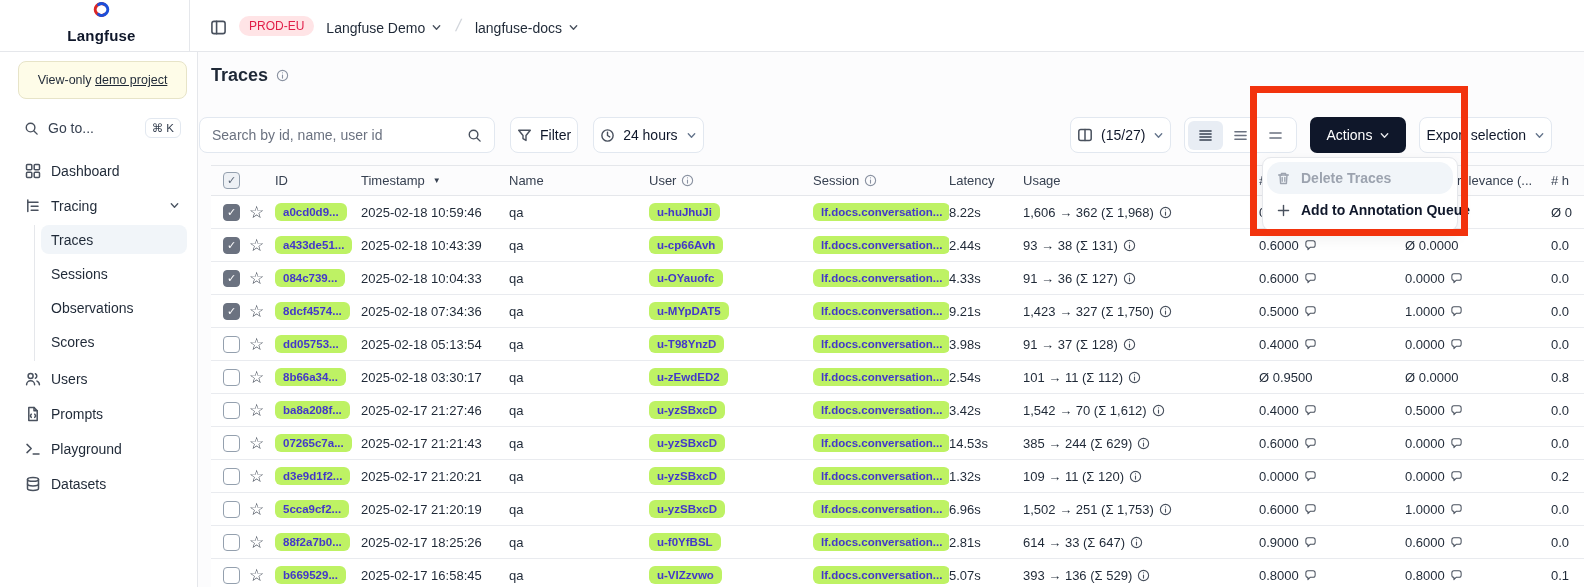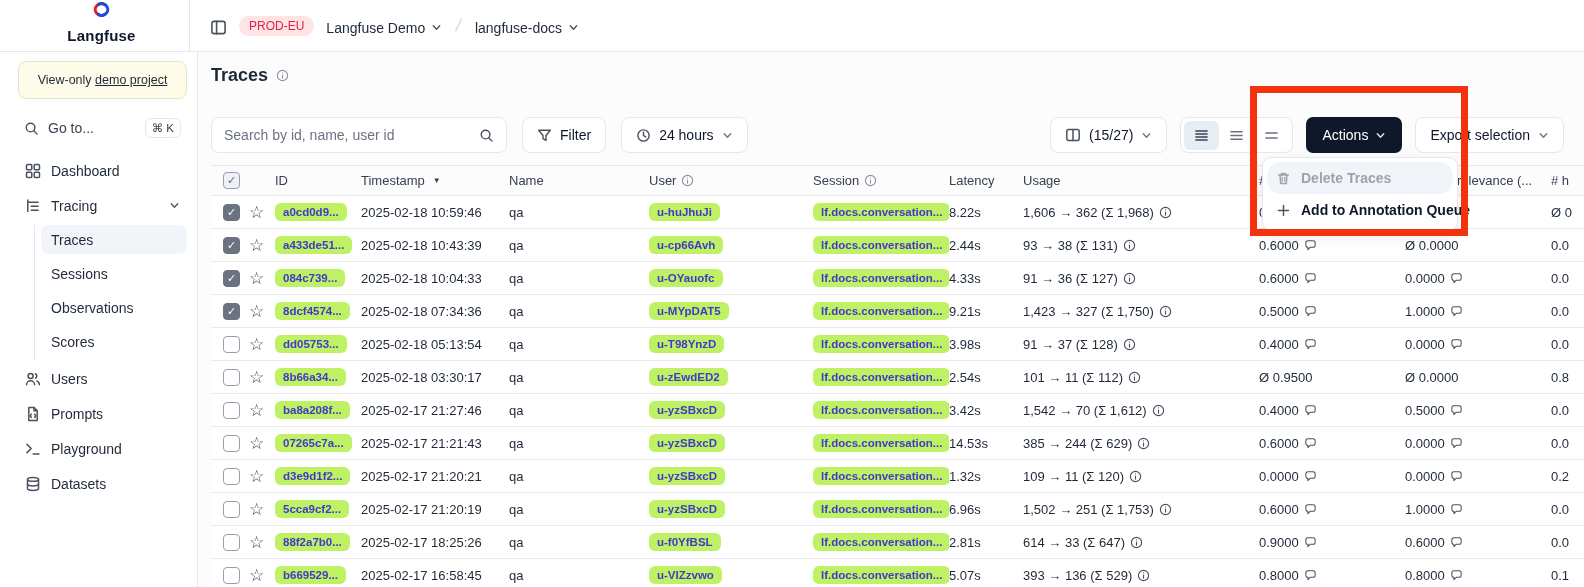--- a/index.html
+++ b/index.html
@@ -41,28 +41,28 @@
   .nav-sub { margin:0 0 2px 16px; border-left:1px solid #e5e7eb; padding-left:6px;
              display:flex; flex-direction:column; }
   .nav-sub .nav-item { height:29px; padding:0 10px; margin-bottom:5px; }
   .nav-item.active { background:#f1f5f9; font-weight:500; }
 
   
   .main { position:absolute; left:190px; top:52px; width:1394px; height:535px; background:#fcfcfd; overflow:hidden; }
   .page-title { position:absolute; left:21px; top:13px; display:flex; align-items:center; gap:8px; }
   .page-title h1 { font-size:18px; font-weight:bold; color:#1f2937; }
 
-  .toolbar { position:absolute; left:21px; top:65px; width:1353px; display:flex; align-items:center; gap:15px; }
+  .toolbar { position:absolute; left:9px; top:65px; width:1353px; display:flex; align-items:center; gap:15px; }
   .search-box { width:296px; height:36px; border:1px solid #e2e8f0; border-radius:8px; background:#fff;
                 display:flex; align-items:center; padding:0 12px; gap:8px; }
   .search-box input { border:none; outline:none; flex:1; font-size:14px; color:#111827;
                       font-family:inherit; background:transparent; }
   .search-box input::placeholder { color:#6b7280; }
   .btn { height:36px; border:1px solid #e2e8f0; border-radius:8px; background:#fff; display:flex;
-         align-items:center; gap:8px; padding:0 14px; font-size:14px; color:#0f172a; cursor:pointer; white-space:nowrap; }
+         align-items:center; gap:8px; padding:0 6px; font-size:14px; color:#0f172a; cursor:pointer; white-space:nowrap; }
   .btn .chev { color:#64748b; }
   .toolbar-right { margin-left:auto; display:flex; align-items:center; gap:13px; }
   .heights { height:36px; border:1px solid #e2e8f0; border-radius:8px; background:#fff; display:flex;
              align-items:center; padding:0 3px; }
   .hcell { width:35px; height:29px; border-radius:6px; display:flex; align-items:center; justify-content:center;
            color:#6b7280; cursor:pointer; }
   .hcell.active { background:#e8edf4; color:#374151; }
   .btn-dark { height:36px; background:#0f172a; color:#fff; border:none; border-radius:7px; display:flex;
               align-items:center; gap:7px; padding:0 16px; font-size:14px; font-weight:500; cursor:pointer; }
   .btn-dark .chev { color:#e5e7eb; }

